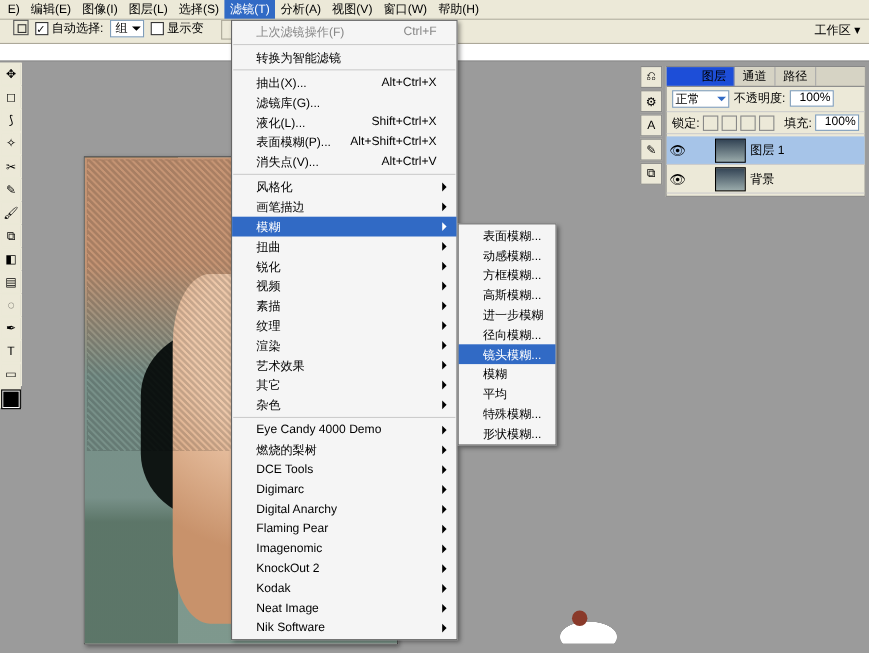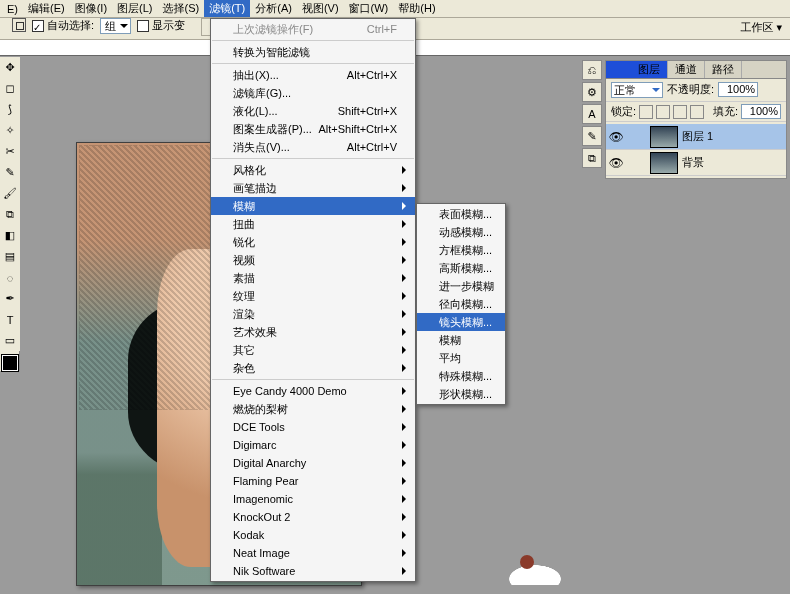--- a/index.html
+++ b/index.html
@@ -210,21 +210,21 @@
       <span class="sc">Alt+Ctrl+X</span>
     </div>
     <div class="mi">
       <span>滤镜库(G)...</span>
     </div>
     <div class="mi">
       <span>液化(L)...</span>
       <span class="sc">Shift+Ctrl+X</span>
     </div>
     <div class="mi">
-      <span>图案生成器(P)...</span>
+      <span>表面模糊(P)...</span>
       <span class="sc">Alt+Shift+Ctrl+X</span>
     </div>
     <div class="mi">
       <span>消失点(V)...</span>
       <span class="sc">Alt+Ctrl+V</span>
     </div>
     <div class="mi sep"></div>
     <div class="mi sub">
       <span>风格化</span>
     </div>

